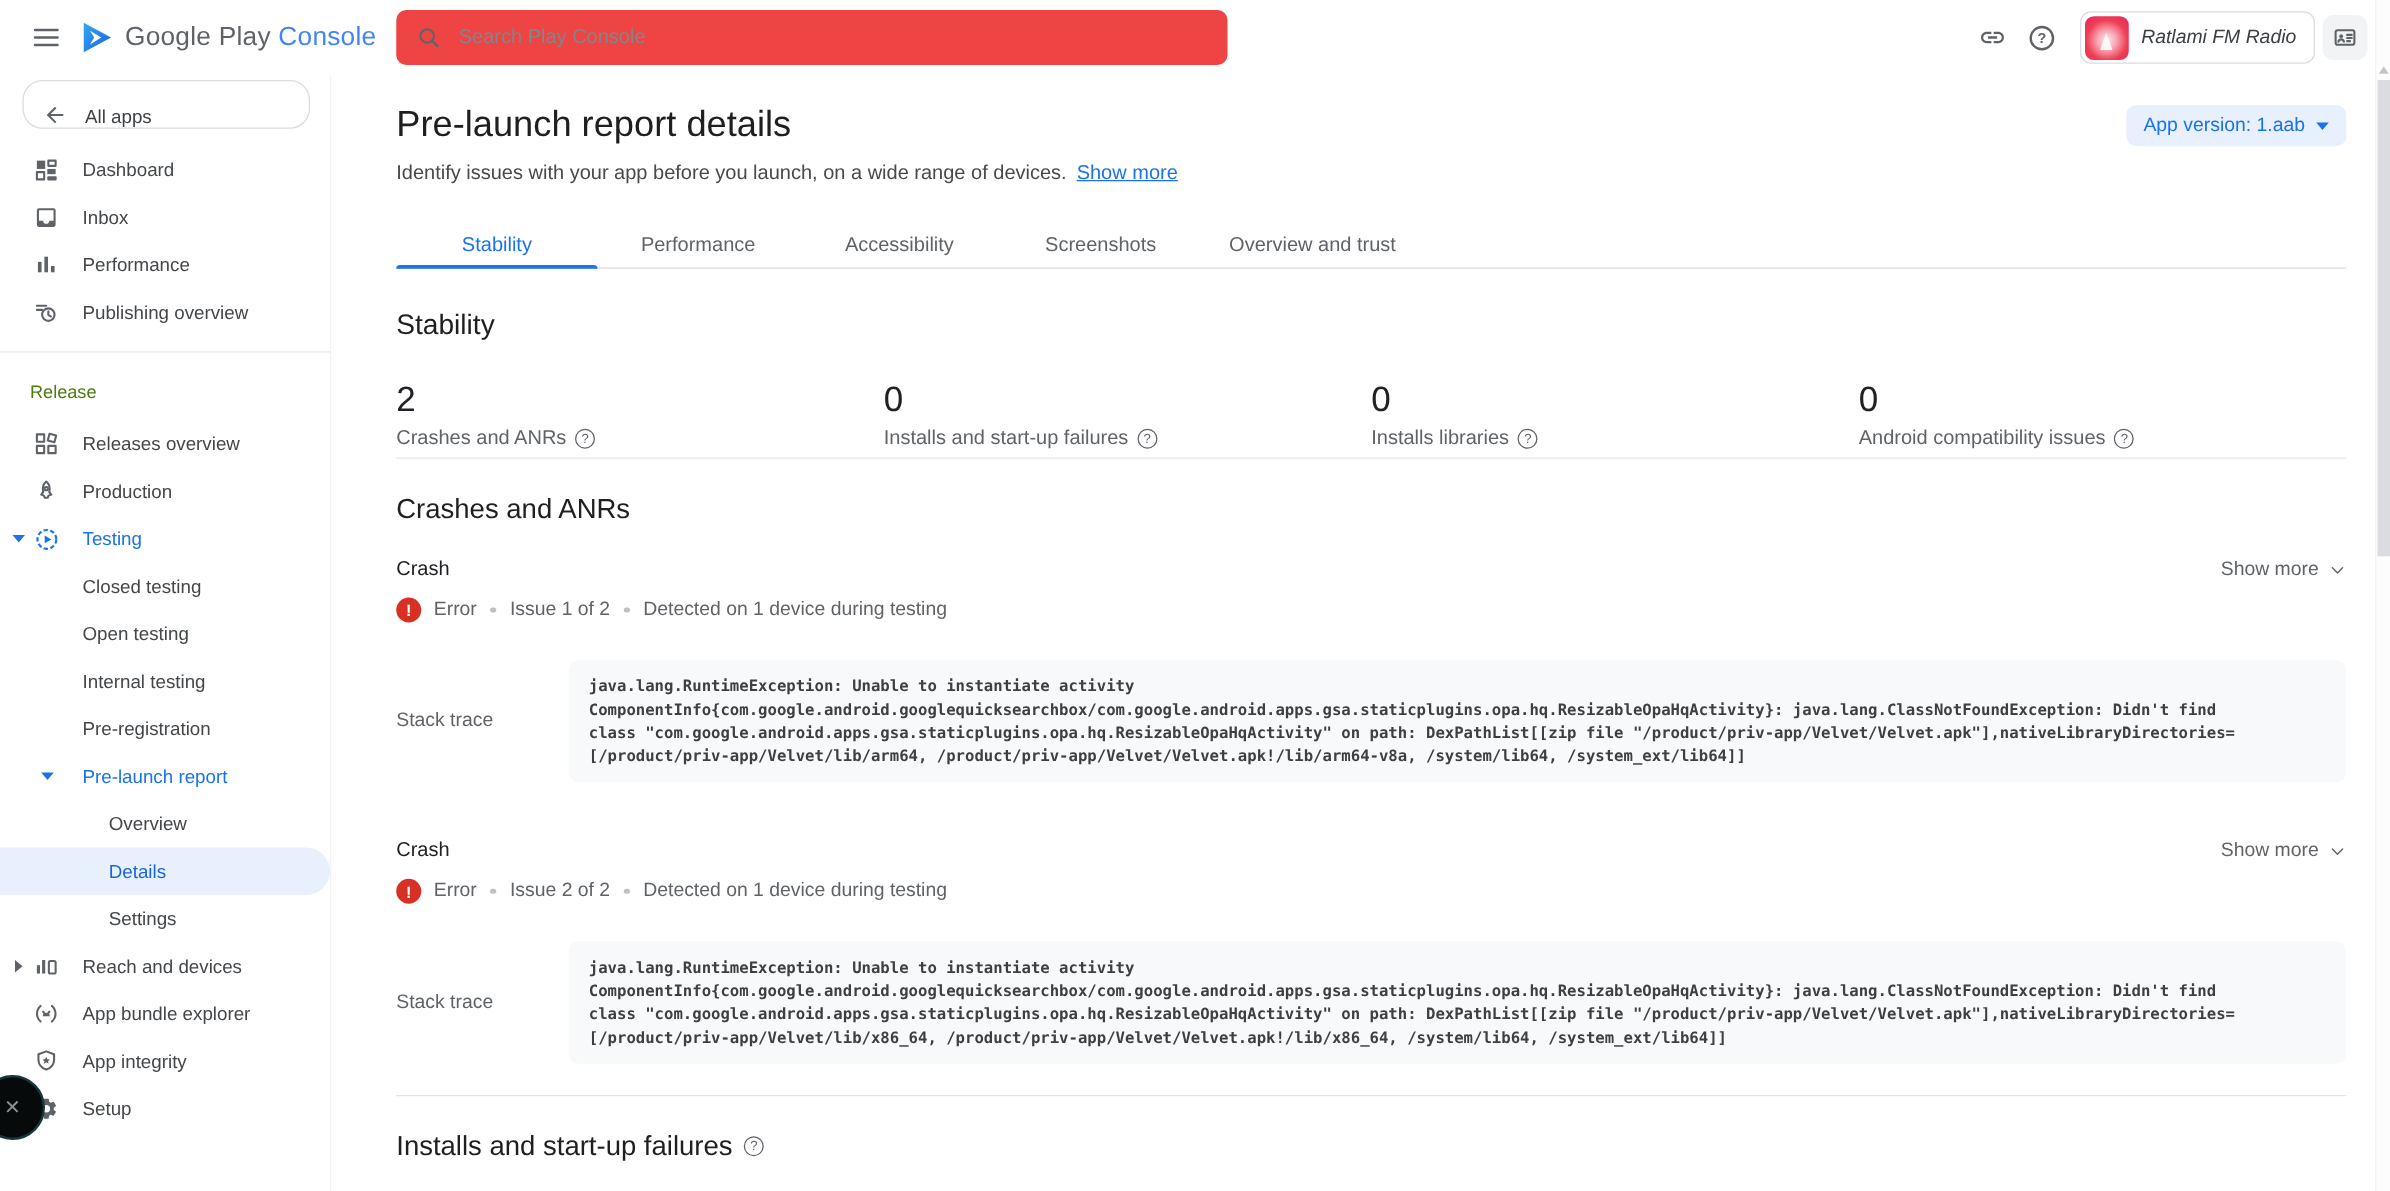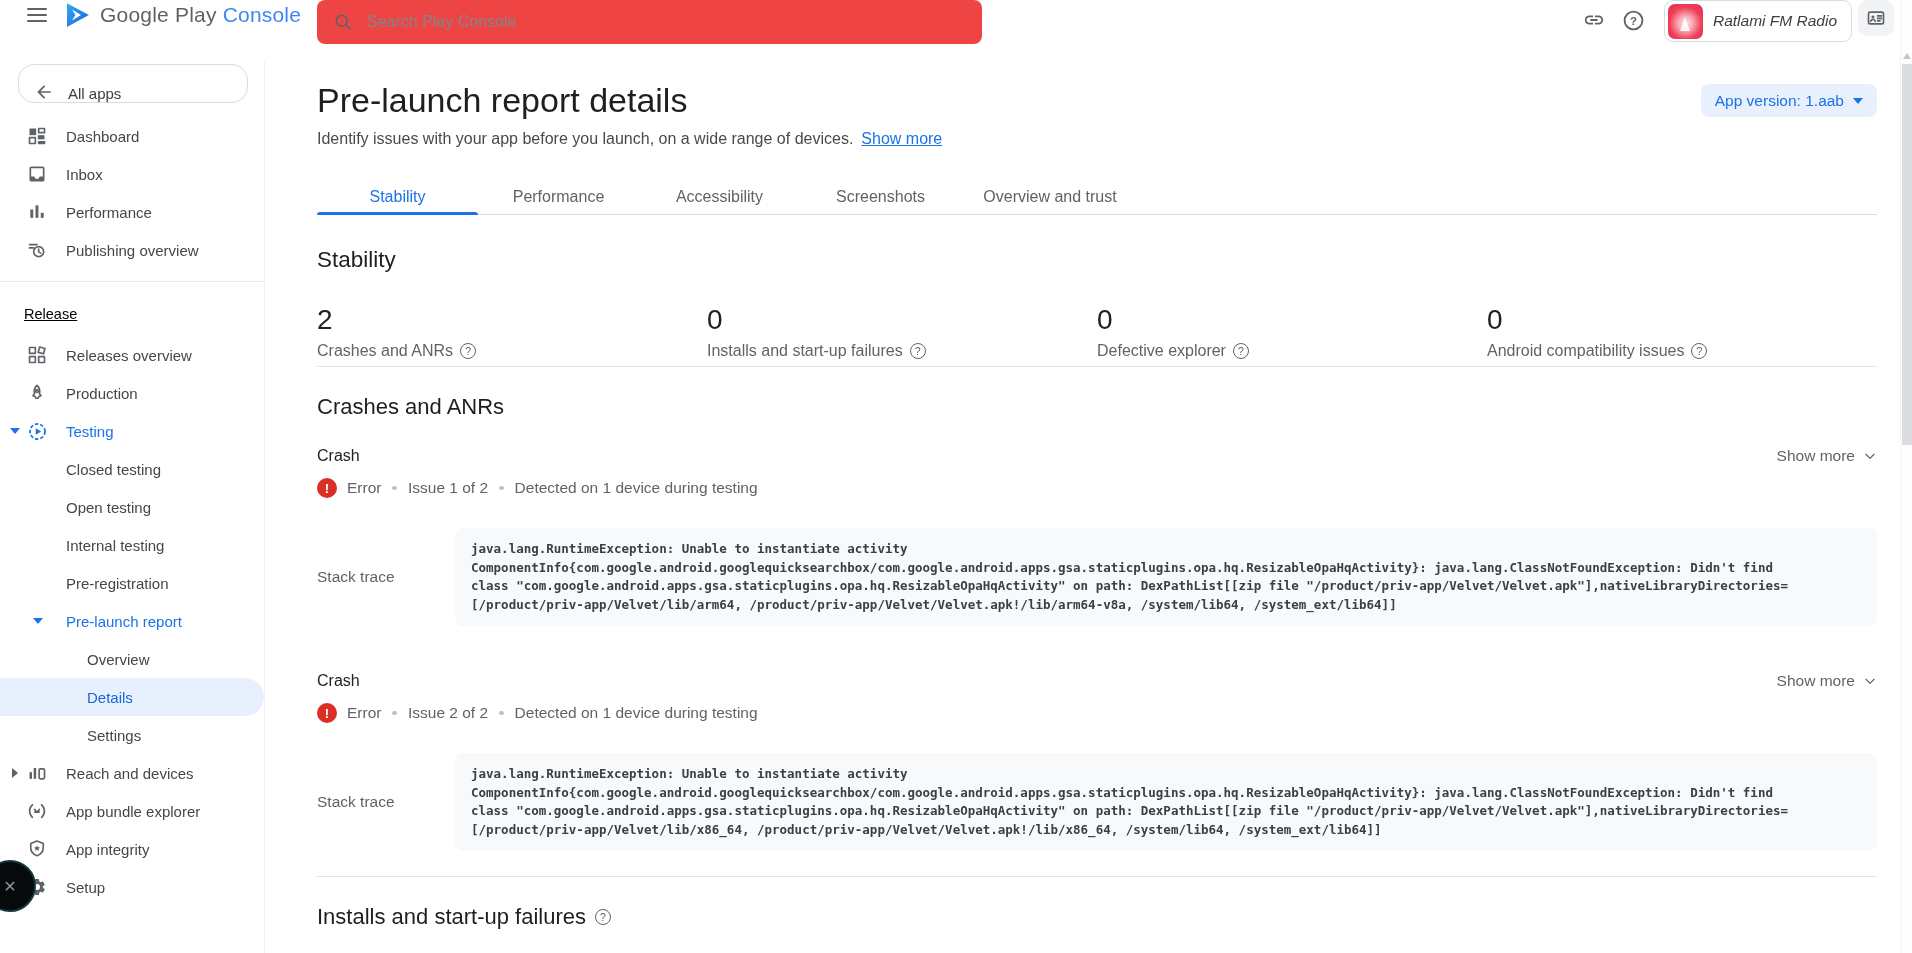--- a/index.html
+++ b/index.html
@@ -1,21 +1,21 @@
 <!DOCTYPE html>
 <html><head>
 <meta charset="utf-8">
 <style>
   * { margin:0; padding:0; box-sizing:border-box; }
   html,body { width:1912px; height:953px; overflow:hidden; background:#fff;
     font-family:"Liberation Sans", sans-serif; color:#202124; }
   .app { width:1912px; height:953px; position:relative; }
 
   
-  .header { height:60px; display:flex; align-items:flex-start; }
+  .header { height:60px; display:flex; align-items:center; }
   .logo-cluster { width:317px; display:flex; align-items:center; flex:none; }
   .hamburger { margin-left:27px; width:20px; height:14px; display:flex; flex-direction:column;
     justify-content:space-between; cursor:pointer; }
   .hamburger span { height:2.2px; background:#5f6368; border-radius:1px; }
   .logo { display:flex; align-items:center; margin-left:15px; cursor:pointer; }
   .logo svg { width:30px; height:30px; }
   .logo-text { font-size:21px; margin-left:8px; letter-spacing:.2px; }
   .logo-text .g { color:#5f6368; }
   .logo-text .c { color:#4285f4; }
   .search { width:665px; height:44px; background:#ef4444; border-radius:8px;
@@ -55,25 +55,25 @@
   .caret-down { width:0; height:0; border-left:5px solid transparent; border-right:5px solid transparent;
     border-top:6px solid #1a73e8; }
   .caret-right { width:0; height:0; border-top:5px solid transparent; border-bottom:5px solid transparent;
     border-left:6px solid #5f6368; }
   .nav-label { margin-left:66px; }
   .nav-item.sub2 .nav-label { margin-left:87px; }
   .nav-item.sub-caret .nav-caret { left:32px; }
   .nav-item.blue { color:#1a73e8; }
   .nav-item.selected { background:#e8f0fe; border-radius:0 25px 25px 0; color:#1967d2; }
   .side-divider { height:1px; background:#e8eaed; margin:12px 0 14px; }
-  .side-section { font-size:14.5px; color:#000000; padding:10px 0 14px 24px;text-decoration:underline; }
+  .side-section { font-size:14.5px; color:#4d7c0f; padding:10px 0 14px 24px; }
 
   
   .main { flex:1; position:relative; padding:0 35px 0 52px; }
-  .page-title { margin-top:18px; font-size:34px; font-weight:400; line-height:44px; color:#1f1f1f; }
+  .page-title { margin-top:18px; font-size:29px; font-weight:400; line-height:44px; color:#1f1f1f; }
   .subtitle { margin-top:6px; font-size:16px; line-height:22px; color:#474a4d; }
   .subtitle a { color:#1a73e8; text-decoration:underline; margin-left:8px; cursor:pointer; }
   .tabs { margin-top:30px; display:flex; border-bottom:1px solid #dadce0; }
   .tab { height:34px; width:161px; flex:none; display:flex; align-items:center; justify-content:center;
     font-size:16px; color:#5f6368; cursor:pointer; position:relative; }
   .tab.wide { width:178px; }
   .tab.active { color:#1a73e8; }
   .tab.active:after { content:""; position:absolute; left:0; right:0; bottom:-1px; height:3px;
     background:#1a73e8; border-radius:3px 3px 0 0; }
   .h2 { margin-top:30px; font-size:22.5px; font-weight:400; color:#1f1f1f; line-height:30px; }
@@ -369,21 +369,21 @@
         <div class="stat">
           <div class="stat-value">0</div>
           <div class="stat-label">
               <span>Installs and start-up failures</span>
               <span class="help-dot">?</span>
             </div>
         </div>
         <div class="stat">
           <div class="stat-value">0</div>
           <div class="stat-label">
-              <span>Defective explorer</span>
+              <span>Installs libraries</span>
               <span class="help-dot">?</span>
             </div>
         </div>
         <div class="stat">
           <div class="stat-value">0</div>
           <div class="stat-label">
               <span>Android compatibility issues</span>
               <span class="help-dot">?</span>
             </div>
         </div>

